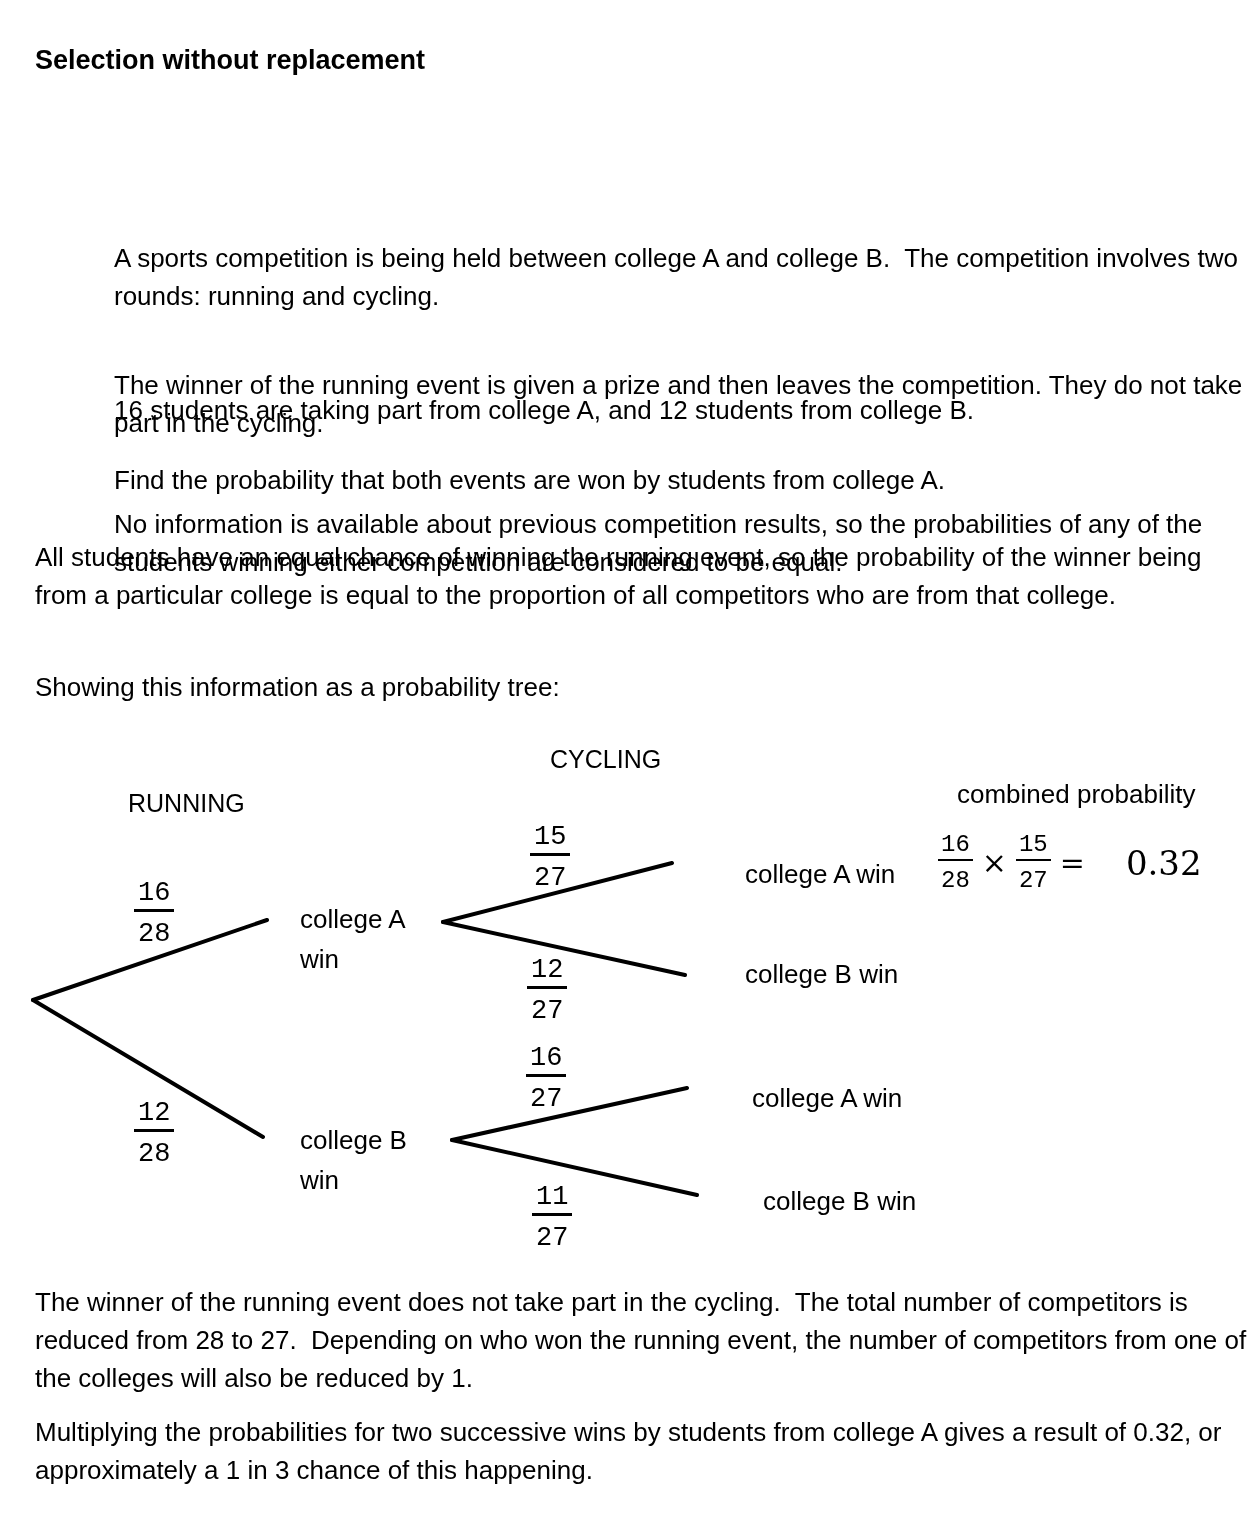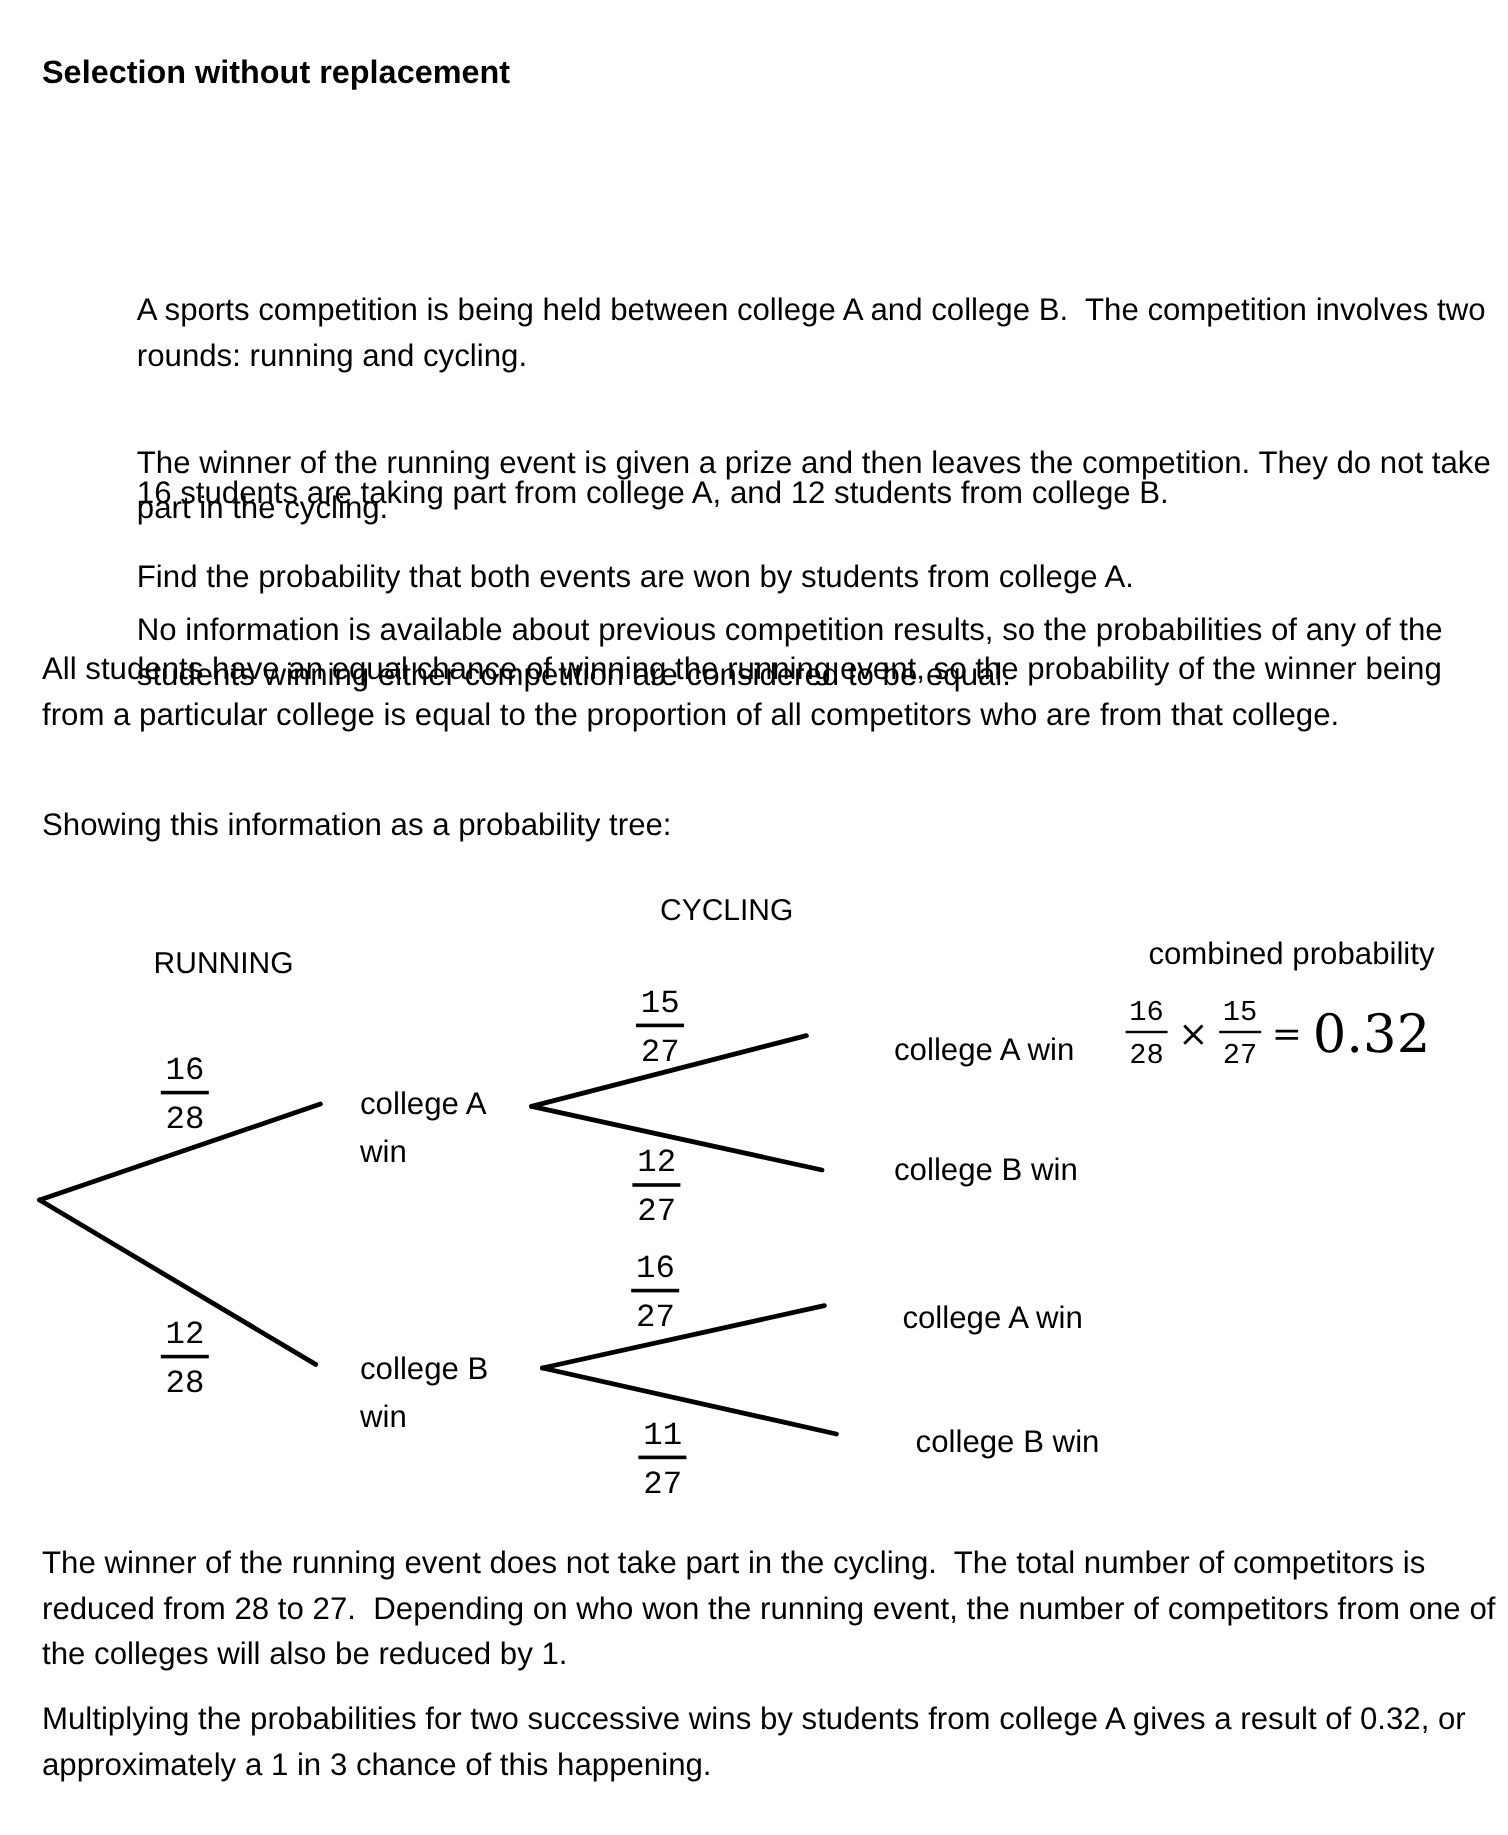--- a/index.html
+++ b/index.html
@@ -28,21 +28,21 @@
   .frac .num { border-bottom:3px solid #000; padding:0 4px 1px; }
   .frac .den { padding-top:7px; }
 
   .formula {
     position:absolute; display:flex; align-items:center; gap:9px;
     font-family:"DejaVu Serif", serif;
   }
   .formula .frac { position:static; font-size:24px; line-height:26px; }
   .formula .frac .num { border-bottom:2.5px solid #000; padding:0 3px 1px; }
   .op     { font-family:"DejaVu Serif", serif; font-size:30px; }
-  .result { font-family:"DejaVu Serif", serif; font-size:44px; }
+  .result { font-family:"DejaVu Serif", serif; font-size:34px;margin-left:32px; }
 </style>
 </head>
 <body>
 
 <div class="page">
 
   <div class="para title" style="left:35px; top:41px;">Selection without replacement</div>
 
 
   <div class="para" style="left:114px; top:163px; width:1132px;">

